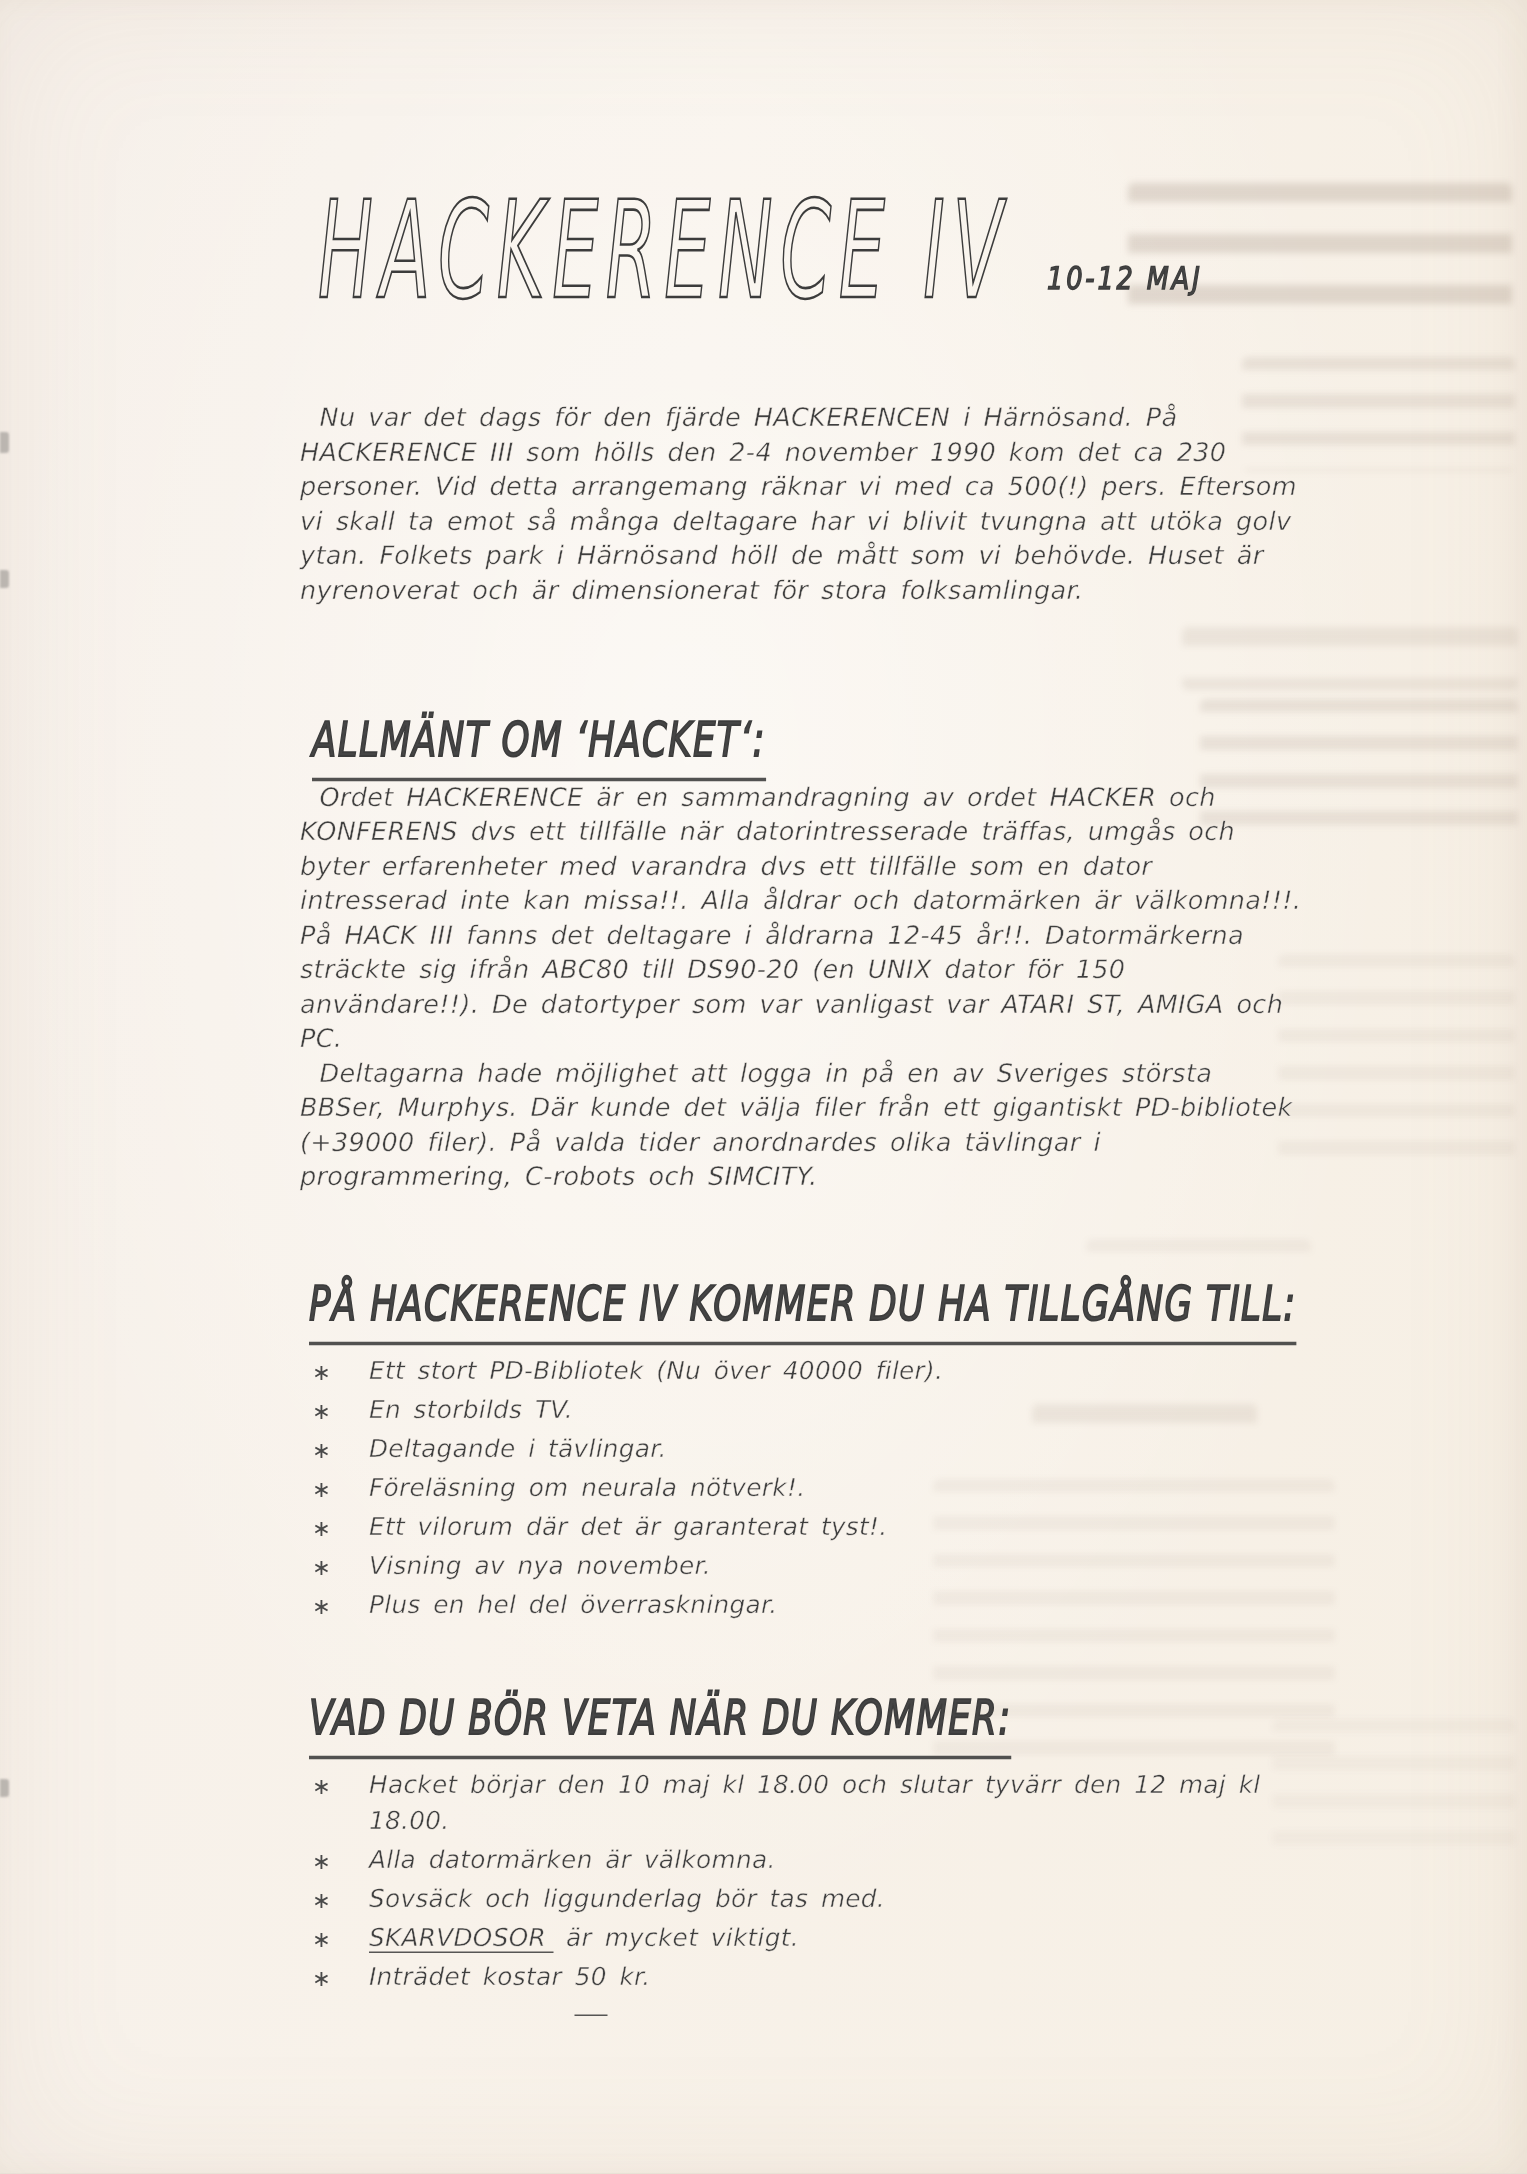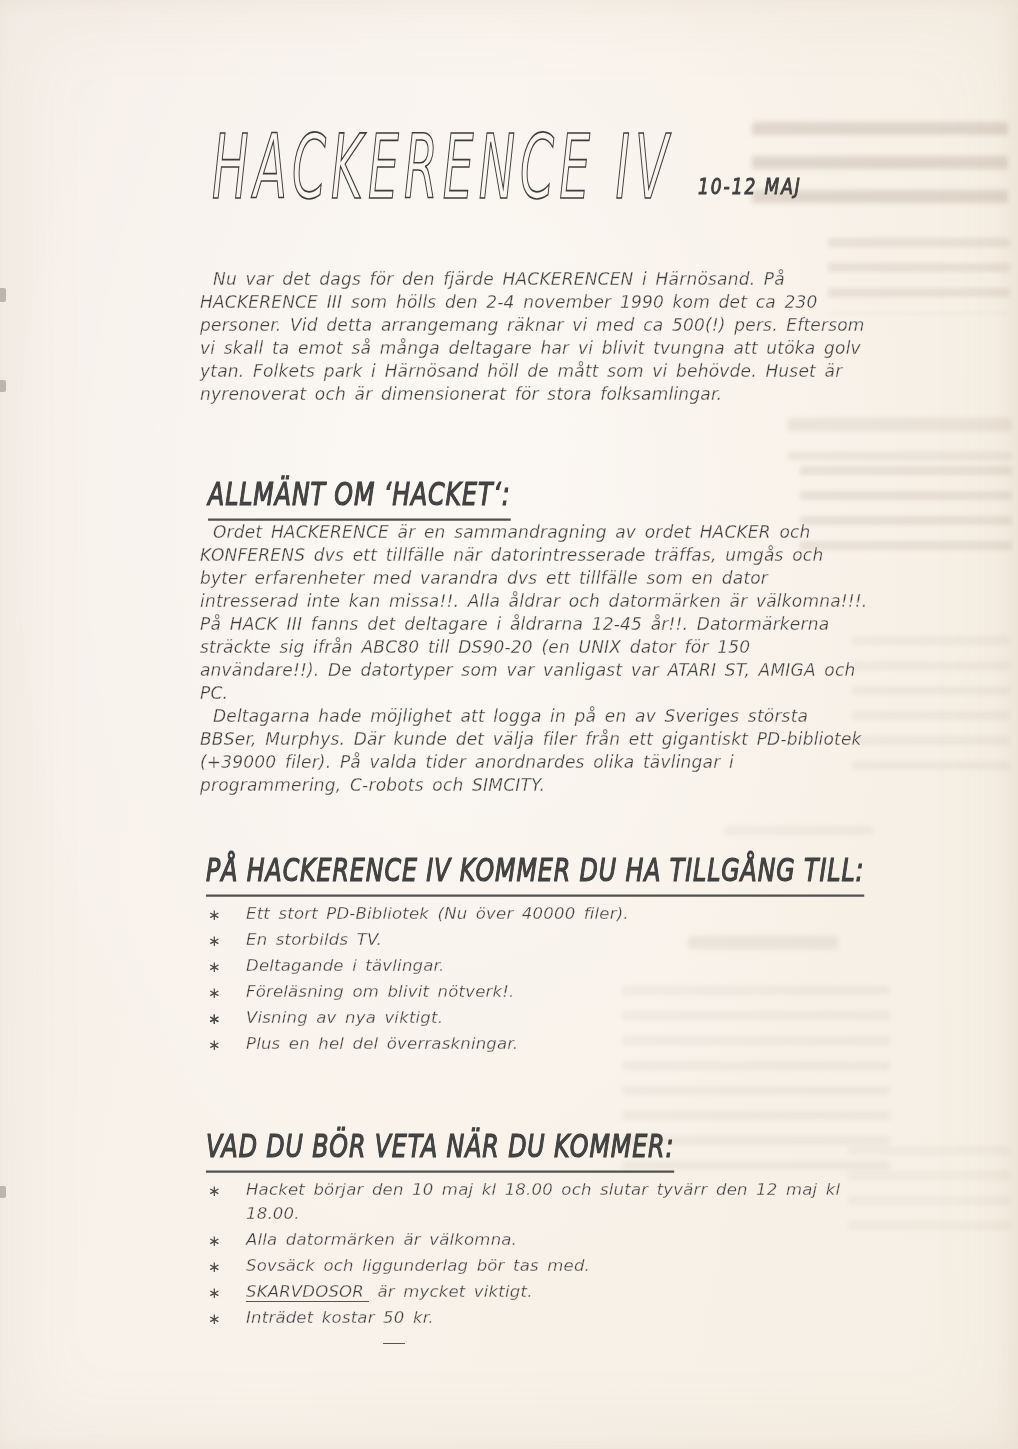--- a/index.html
+++ b/index.html
@@ -121,23 +121,23 @@
   <div class="body-text" style="left:200px; top:521px; width:672px;">
     <p>Ordet HACKERENCE är en sammandragning av ordet HACKER och KONFERENS dvs ett tillfälle när datorintresserade träffas, umgås och byter erfarenheter med varandra dvs ett tillfälle som en dator intresserad inte kan missa!!. Alla åldrar och datormärken är välkomna!!!. På HACK III fanns det deltagare i åldrarna 12-45 år!!. Datormärkerna sträckte sig ifrån ABC80 till DS90-20 (en UNIX dator för 150 användare!!). De datortyper som var vanligast var ATARI ST, AMIGA och PC.</p>
     <p>Deltagarna hade möjlighet att logga in på en av Sveriges största BBSer, Murphys. Där kunde det välja filer från ett gigantiskt PD-bibliotek (+39000 filer). På valda tider anordnardes olika tävlingar i programmering, C-robots och SIMCITY.</p>
   </div>
 
   <div class="sec-heading" style="left:206px; top:852px;">PÅ HACKERENCE IV KOMMER DU HA TILLGÅNG TILL:</div>
   <ul class="flyer-list" style="left:206px; top:902px; width:690px;">
     <li><span class="bullet">∗</span><span>Ett stort PD-Bibliotek (Nu över 40000 filer).</span></li>
     <li><span class="bullet">∗</span><span>En storbilds TV.</span></li>
     <li><span class="bullet">∗</span><span>Deltagande i tävlingar.</span></li>
-    <li><span class="bullet">∗</span><span>Föreläsning om blivit nötverk!.</span></li>
-    <li><span class="bullet">∗</span></li>
-    <li><span class="bullet">∗</span><span>Visning av nya viktigt.</span></li>
+    <li><span class="bullet">∗</span><span>Föreläsning om neurala nötverk!.</span></li>
+    <li><span class="bullet">∗</span><span>Ett vilorum där det är garanterat tyst!.</span></li>
+    <li><span class="bullet">∗</span><span>Visning av nya november.</span></li>
     <li><span class="bullet">∗</span><span>Plus en hel del överraskningar.</span></li>
   </ul>
 
   <div class="sec-heading" style="left:206px; top:1128px;">VAD DU BÖR VETA NÄR DU KOMMER:</div>
   <ul class="flyer-list" style="left:206px; top:1178px; width:692px;">
     <li><span class="bullet">∗</span><span>Hacket börjar den 10 maj kl 18.00 och slutar tyvärr den 12 maj kl 18.00.</span></li>
     <li><span class="bullet">∗</span><span>Alla datormärken är välkomna.</span></li>
     <li><span class="bullet">∗</span><span>Sovsäck och liggunderlag bör tas med.</span></li>
     <li><span class="bullet">∗</span><span class="u-word">SKARVDOSOR</span><span> är mycket viktigt.</span></li>
     <li><span class="bullet">∗</span><span>Inträdet kostar </span><span class="u-num">50</span><span> kr.</span></li>

